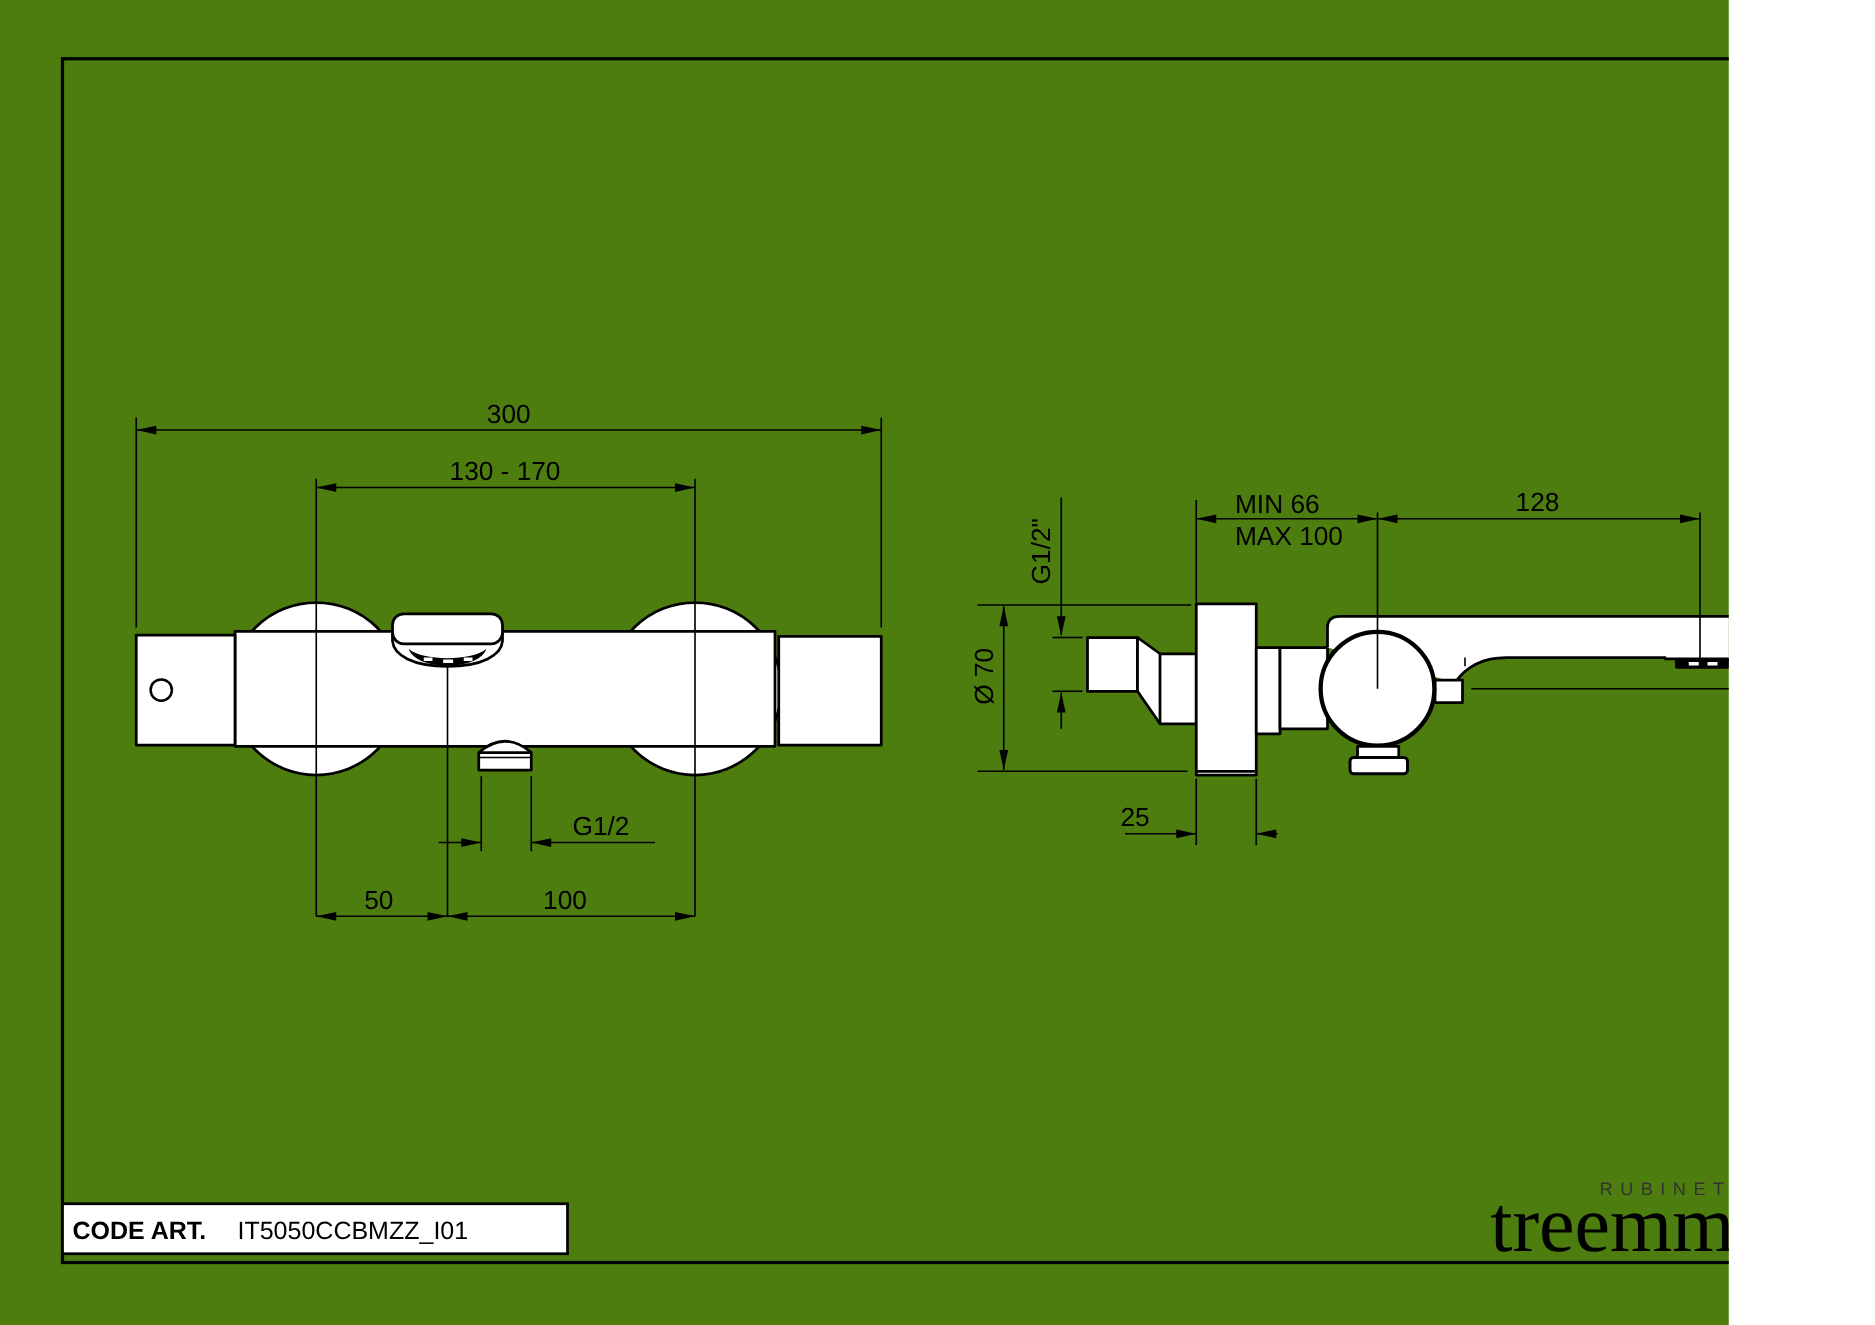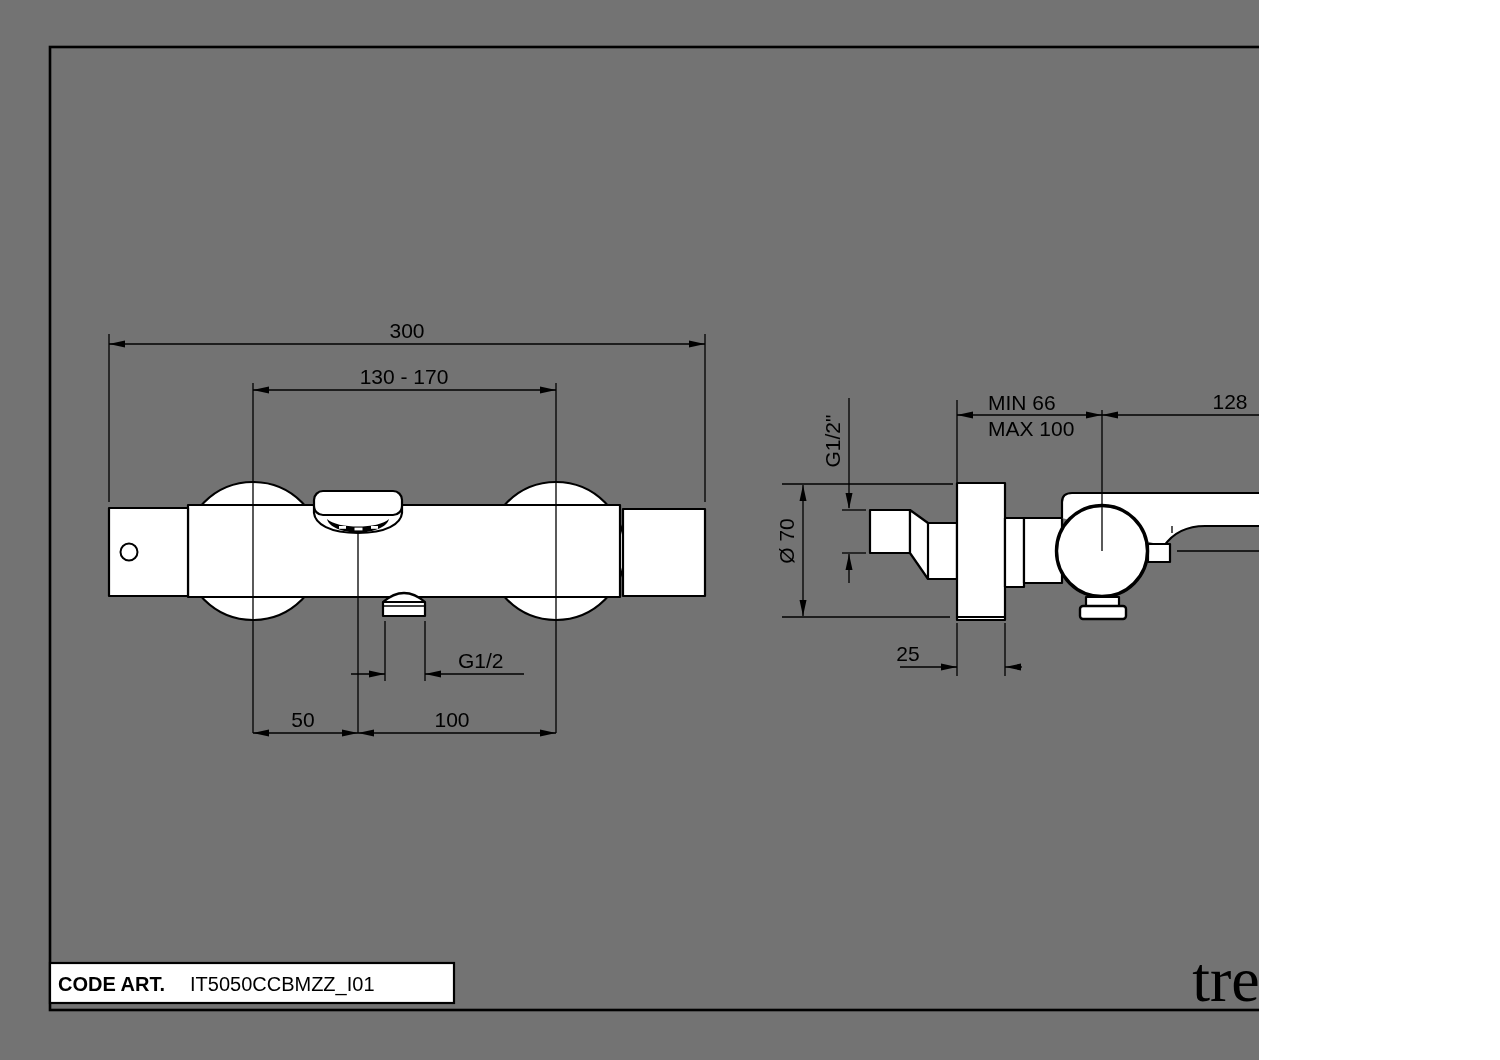--- a/index.html
+++ b/index.html
@@ -1,16 +1,16 @@
 <!DOCTYPE html>
 <html><head>
 <meta charset="utf-8">
 <style>
   html,body{margin:0;padding:0;background:#ffffff;}
-  .sheet{position:relative;width:1259px;height:1060px;background:#737373;overflow:hidden;}
+  .sheet{position:relative;width:1383px;height:1060px;background:#4d7c0f;overflow:hidden;}
   svg{position:absolute;left:0;top:0;}
   .outline{fill:#ffffff;stroke:#000000;stroke-width:2.2;stroke-linejoin:round;}
   .outline-nf{fill:none;stroke:#000000;stroke-width:2.2;stroke-linejoin:round;}
   .thin{stroke:#000000;stroke-width:1.3;fill:none;}
   .arrow{fill:#000000;stroke:none;}
   .dim{font-family:"Liberation Sans","DejaVu Sans",sans-serif;font-size:21px;fill:#000000;}
   .code-label{font-family:"Liberation Sans","DejaVu Sans",sans-serif;font-size:20px;font-weight:bold;fill:#000000;}
   .code-value{font-family:"Liberation Sans","DejaVu Sans",sans-serif;font-size:20px;fill:#000000;}
   .logo-sub{font-family:"Liberation Sans","DejaVu Sans",sans-serif;font-size:14.5px;letter-spacing:6px;fill:#333333;}
   .logo-main{font-family:"Liberation Serif","DejaVu Serif",serif;font-size:64px;fill:#000000;}

